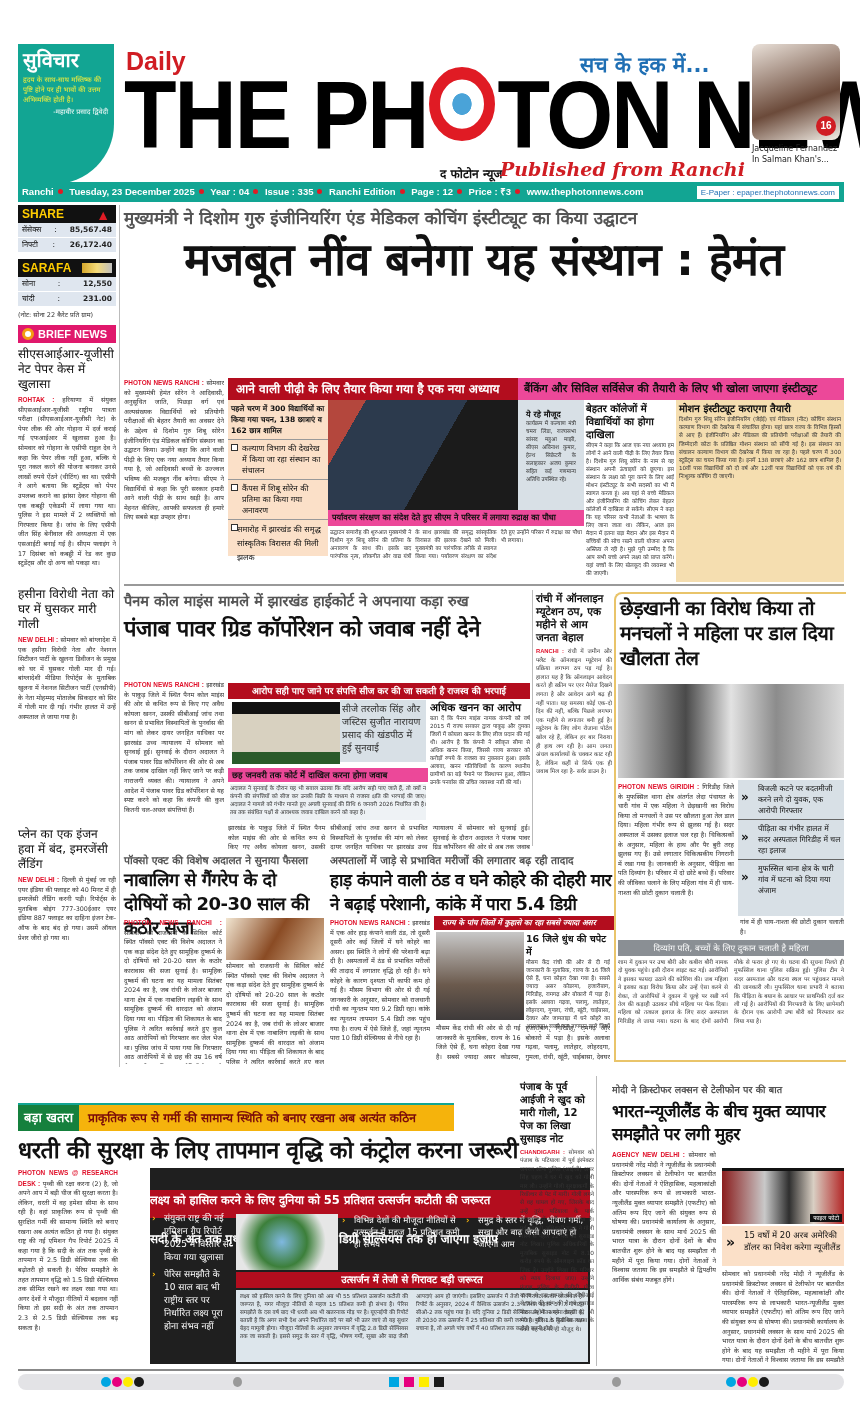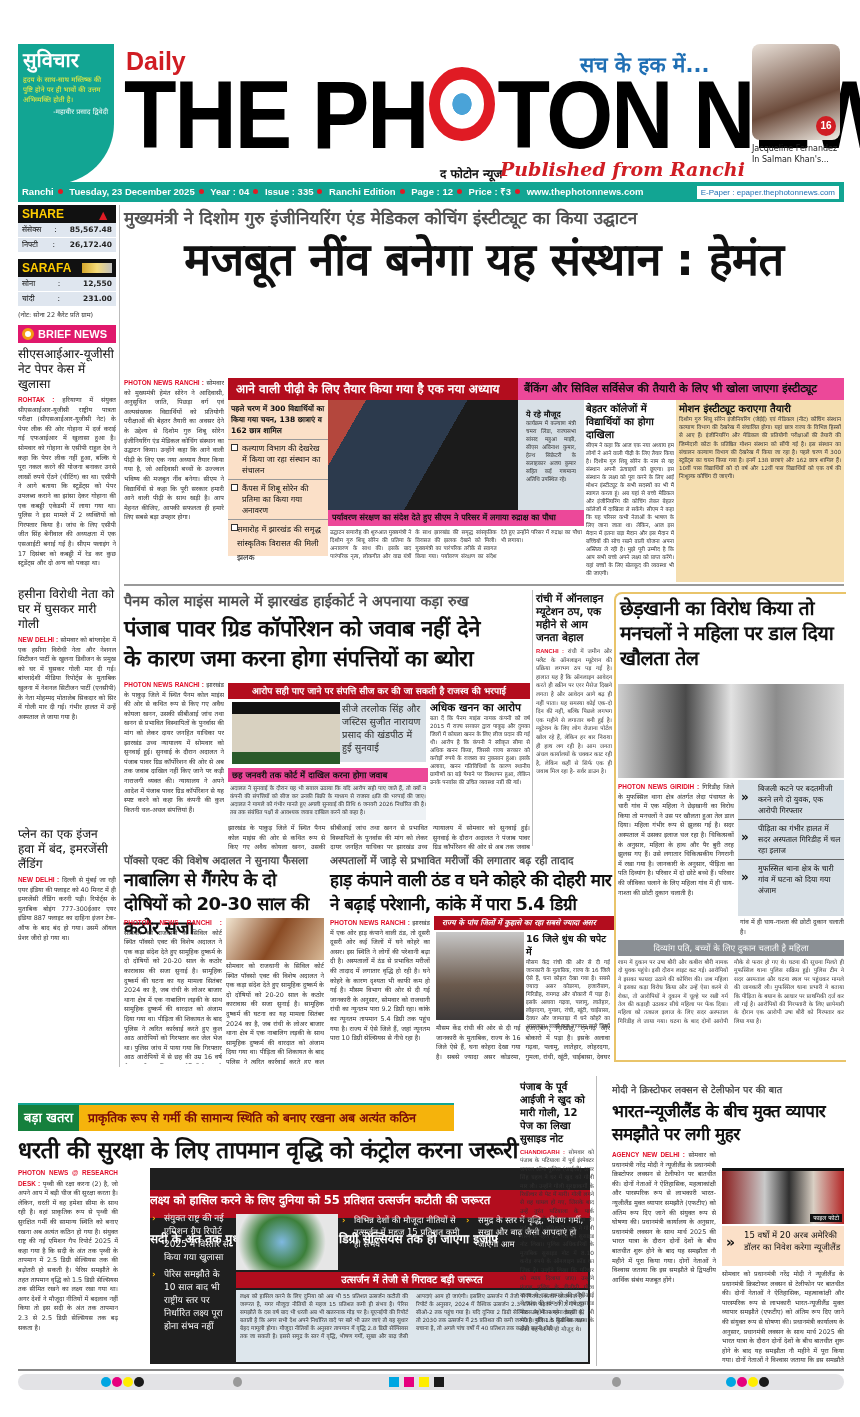--- a/index.html
+++ b/index.html
@@ -149,21 +149,20 @@
 </div>
 <div class="abs box-gold" style="left:676px;top:400px;width:168px;height:182px;padding:2px 3px">
   <div style="font-size:10px;line-height:13px;font-weight:bold">मोशन इंस्टीट्यूट कराएगा तैयारी</div>
   <div class="sm" style="font-size:5.6px;line-height:8.2px;height:162px;overflow:hidden">दिशोम गुरु शिबू सोरेन इंजीनियरिंग (जेईई) एवं मेडिकल (नीट) कोचिंग संस्थान कल्याण विभाग की देखरेख में संचालित होगा। यहां छात्र राज्य के विभिन्न हिस्सों से आए हैं। इंजीनियरिंग और मेडिकल की प्रतियोगी परीक्षाओं की तैयारी की जिम्मेदारी कोटा के प्रतिष्ठित मोशन संस्थान को सौंपी गई है। इस संस्थान का संचालन कल्याण विभाग की देखरेख में किया जा रहा है। पहले चरण में 300 स्टूडेंट्स का चयन किया गया है। इनमें 138 छात्राएं और 162 छात्र शामिल हैं। 10वीं पास विद्यार्थियों को दो वर्ष और 12वीं पास विद्यार्थियों को एक वर्ष की निःशुल्क कोचिंग दी जाएगी।</div>
 </div>
 <div class="abs" style="left:124px;top:584px;width:720px;border-top:2px solid #999"></div>
 
 <div class="abs kicker" style="left:124px;top:590px;width:400px;font-size:14.5px;line-height:22px;white-space:nowrap">पैनम कोल माइंस मामले में झारखंड हाईकोर्ट ने अपनाया कड़ा रुख</div>
 <div class="abs hl" style="left:124px;top:614px;width:405px;font-size:22px;line-height:30px;white-space:nowrap">
   <div>पंजाब पावर ग्रिड कॉर्पोरेशन को जवाब नहीं देने</div>
-  <div>के कारण जमा करना होगा संपत्तियों का ब्योरा</div>
 </div>
 <div class="abs sm" style="left:124px;top:680px;width:100px;height:180px;overflow:hidden">
   <span class="dl">PHOTON NEWS RANCHI :</span> <span>झारखंड के पाकुड़ जिले में स्थित पैनम कोल माइंस की ओर से कथित रूप से किए गए अवैध कोयला खनन, उसकी सीबीआई जांच तथा खनन से प्रभावित विस्थापितों के पुनर्वास की मांग को लेकर दायर जनहित याचिका पर झारखंड उच्च न्यायालय में सोमवार को सुनवाई हुई। सुनवाई के दौरान अदालत ने पंजाब पावर ग्रिड कॉर्पोरेशन की ओर से अब तक जवाब दाखिल नहीं किए जाने पर कड़ी नाराजगी व्यक्त की। न्यायालय ने अपने आदेश में पंजाब पावर ग्रिड कॉर्पोरेशन से यह स्पष्ट करने को कहा कि कंपनी की कुल कितनी चल-अचल संपत्तियां हैं।</span>
 </div>
 <div class="abs redband" style="left:228px;top:683px;width:302px;height:16px;font-size:9px;line-height:16px;text-align:center;white-space:nowrap;overflow:hidden">आरोप सही पाए जाने पर संपत्ति सीज कर की जा सकती है राजस्व की भरपाई</div>
 <div class="abs photo" style="left:232px;top:702px;width:108px;height:62px;background:linear-gradient(#111 0 20%,#d8d1c0 20% 80%,#2a5a2a 80%)"></div>
 <div class="abs box-grey" style="left:340px;top:700px;width:86px;height:62px;font-size:9.5px;line-height:13px;padding:2px;color:#333">सीजे तरलोक सिंह और जस्टिस सुजीत नारायण प्रसाद की खंडपीठ में हुई सुनवाई</div>
 <div class="abs" style="left:430px;top:700px;width:100px;height:84px">
   <div style="font-size:10.5px;font-weight:bold">अधिक खनन का आरोप</div>
   <div class="sm" style="font-size:5.6px;line-height:8px;height:70px;overflow:hidden">बता दें कि पैनम माइंस नामक कंपनी को वर्ष 2015 में राज्य सरकार द्वारा पाकुड़ और दुमका जिलों में कोयला खनन के लिए लीज प्रदान की गई थी। आरोप है कि कंपनी ने स्वीकृत सीमा से अधिक खनन किया, जिससे राज्य सरकार को करोड़ों रुपये के राजस्व का नुकसान हुआ। इसके अलावा, खनन गतिविधियों के कारण स्थानीय ग्रामीणों का बड़े पैमाने पर विस्थापन हुआ, लेकिन उनके पुनर्वास की उचित व्यवस्था नहीं की गई।</div>

